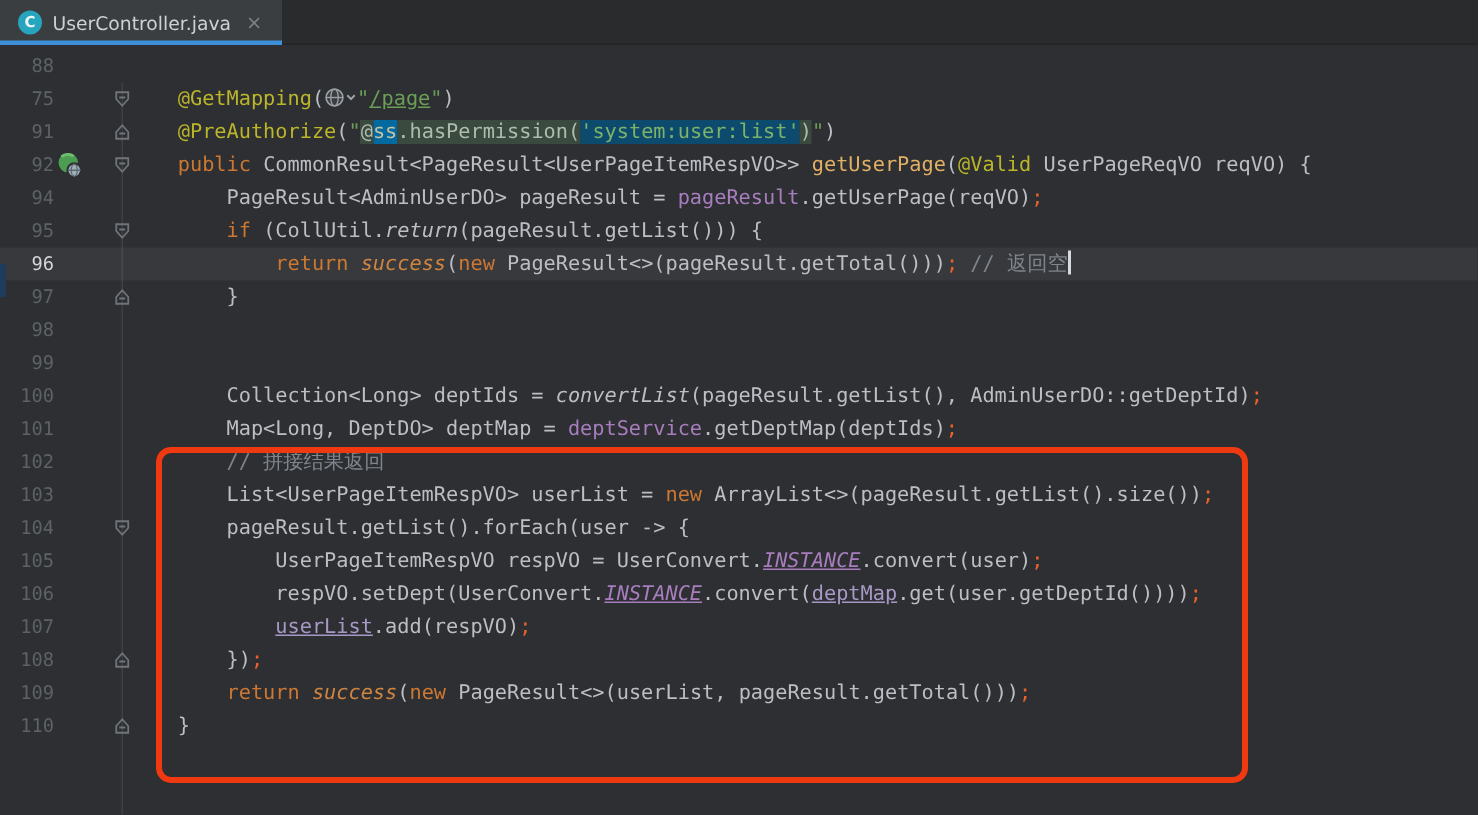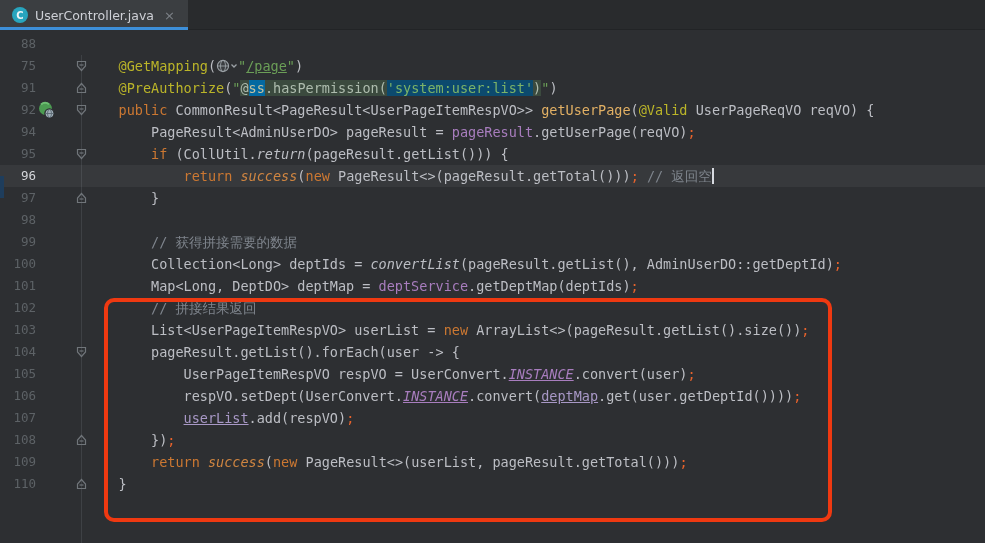--- a/index.html
+++ b/index.html
@@ -156,21 +156,21 @@
         <pre class="code"><span>        }</span></pre>
       </div>
       <div class="line">
         <span class="lnum">98</span>
         <span class="gslot"></span>
         <pre class="code"></pre>
       </div>
       <div class="line">
         <span class="lnum">99</span>
         <span class="gslot"></span>
-        <pre class="code"><span>        </span><span class="tk-cmt">// 获得拼接需要的数据</span></pre>
+        <pre class="code"><span>        </span></pre>
       </div>
       <div class="line">
         <span class="lnum">100</span>
         <span class="gslot"></span>
         <pre class="code"><span>        </span><span>Collection&lt;Long&gt; deptIds = </span><span class="tk-sm">convertList</span><span>(pageResult.getList(), AdminUserDO::getDeptId)</span><span class="tk-semi">;</span></pre>
       </div>
       <div class="line">
         <span class="lnum">101</span>
         <span class="gslot"></span>
         <pre class="code"><span>        </span><span>Map&lt;Long, DeptDO&gt; deptMap = </span><span class="tk-field">deptService</span><span>.getDeptMap(deptIds)</span><span class="tk-semi">;</span></pre>

